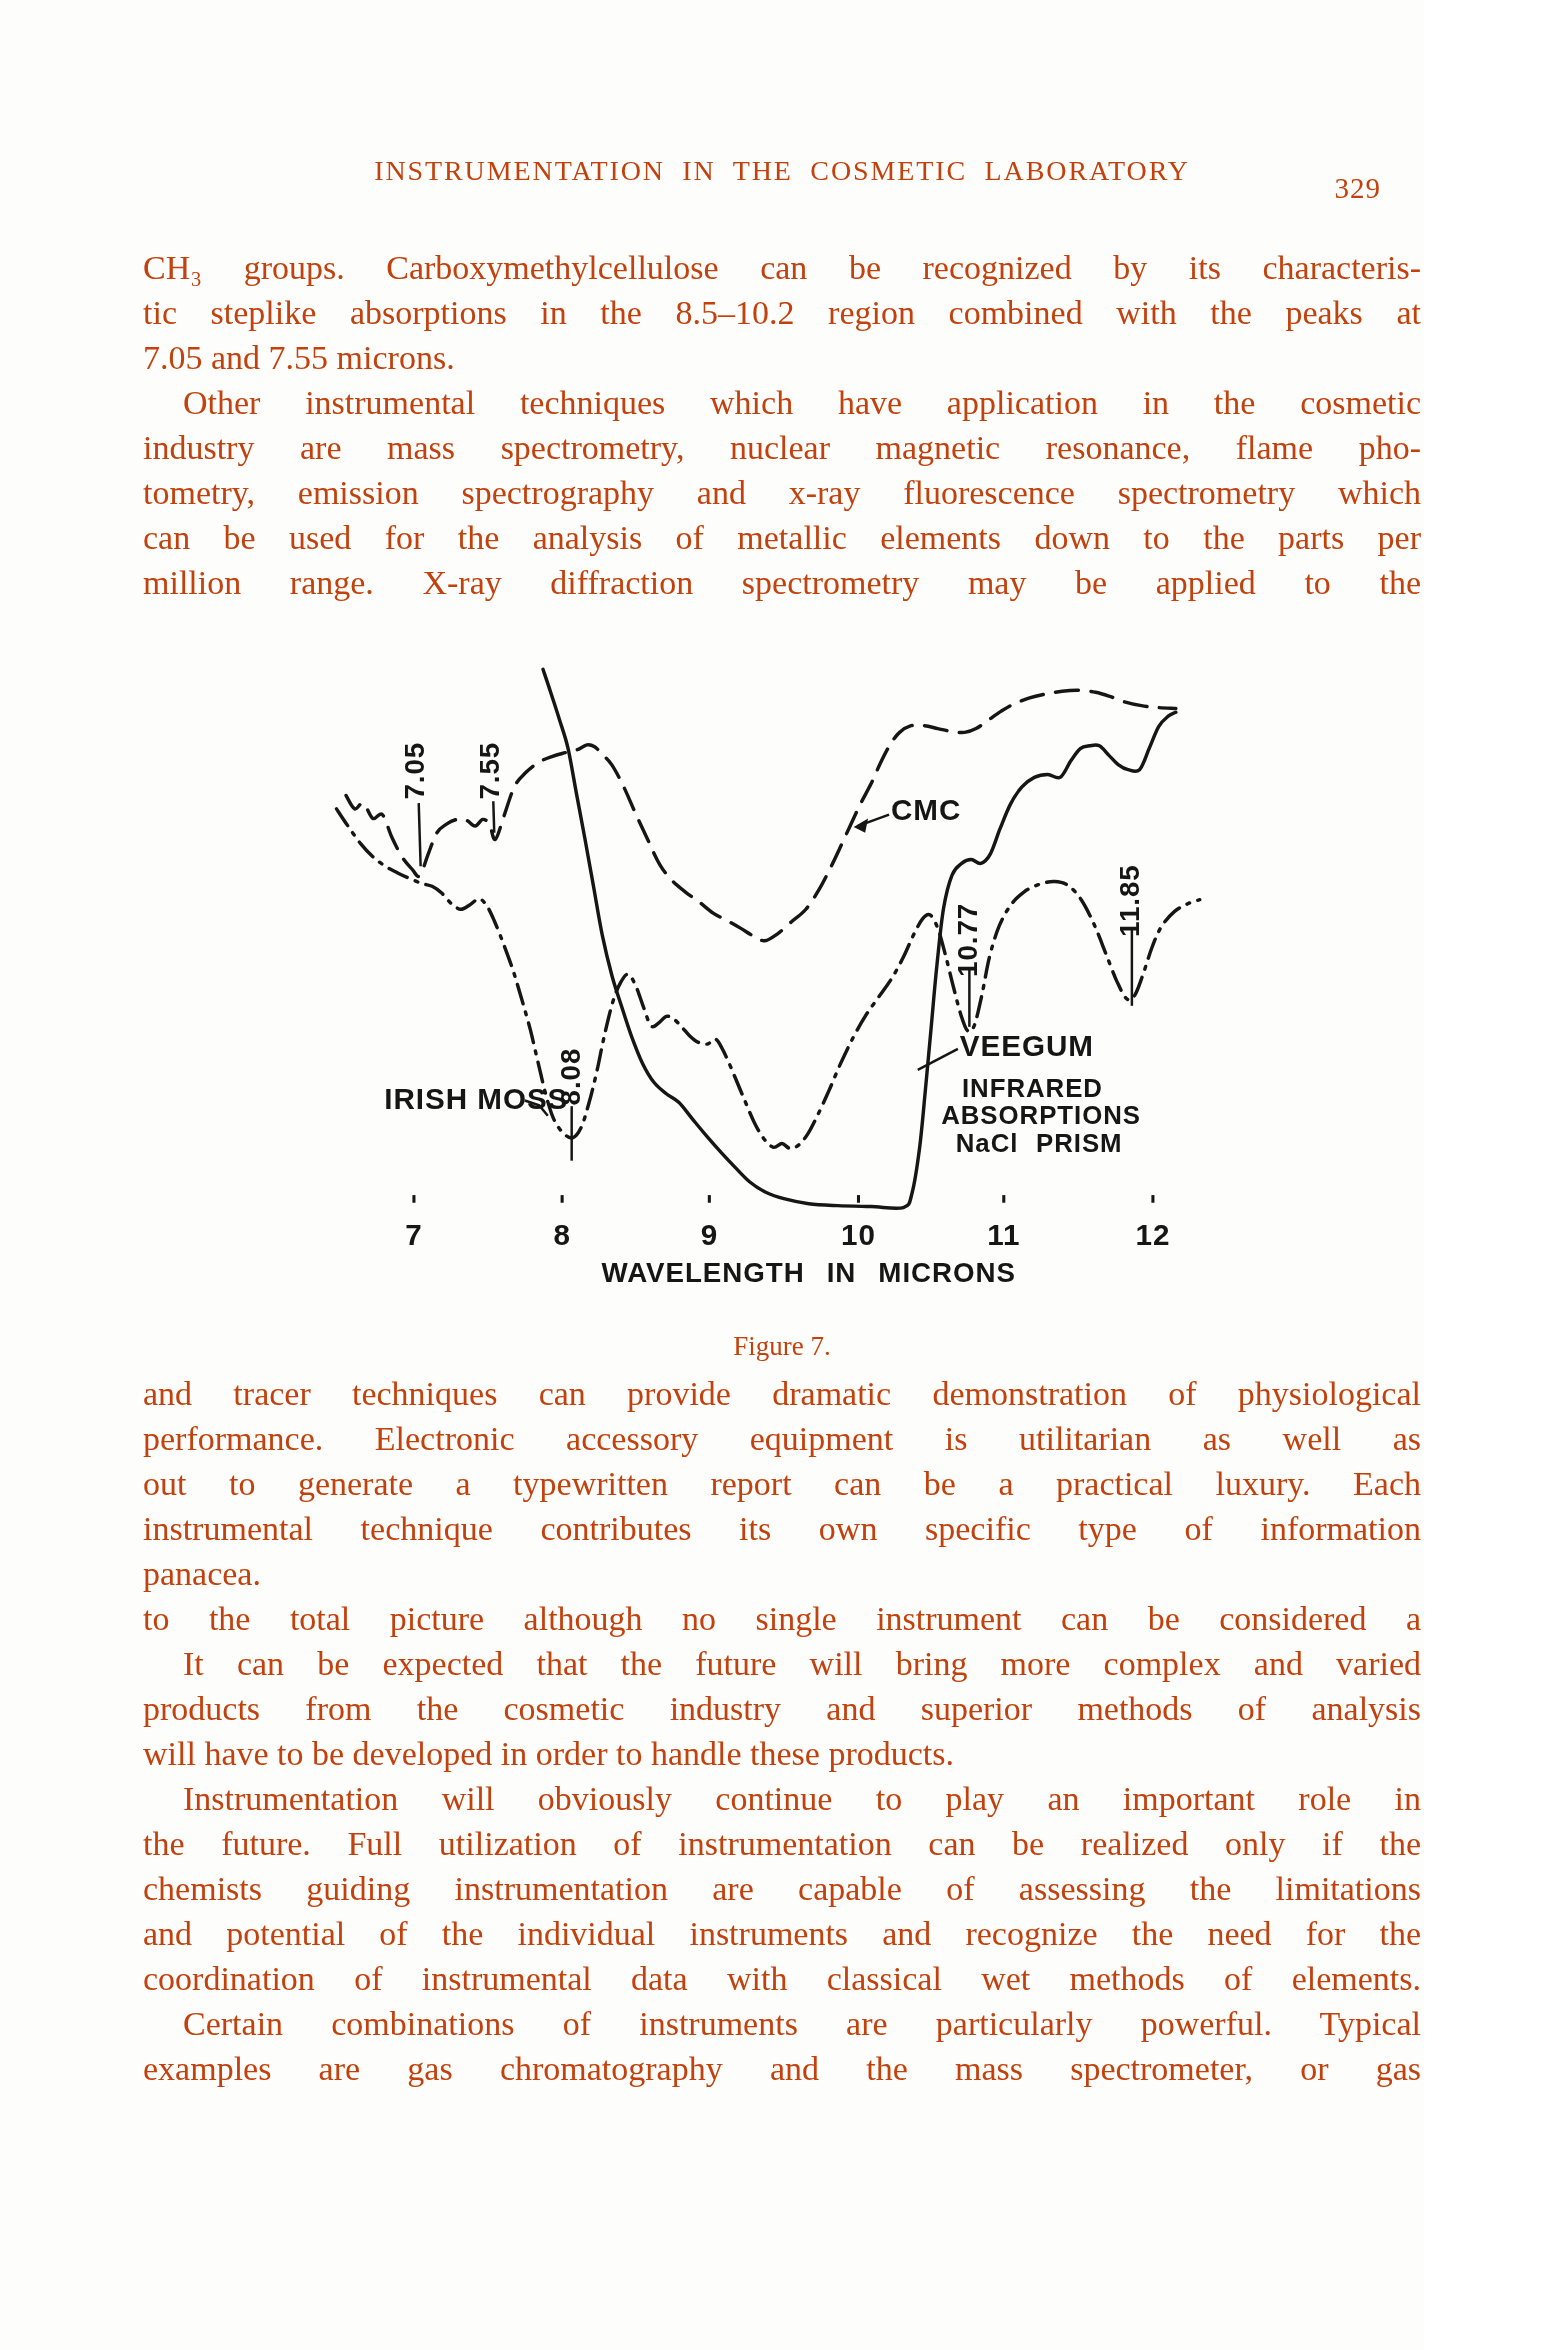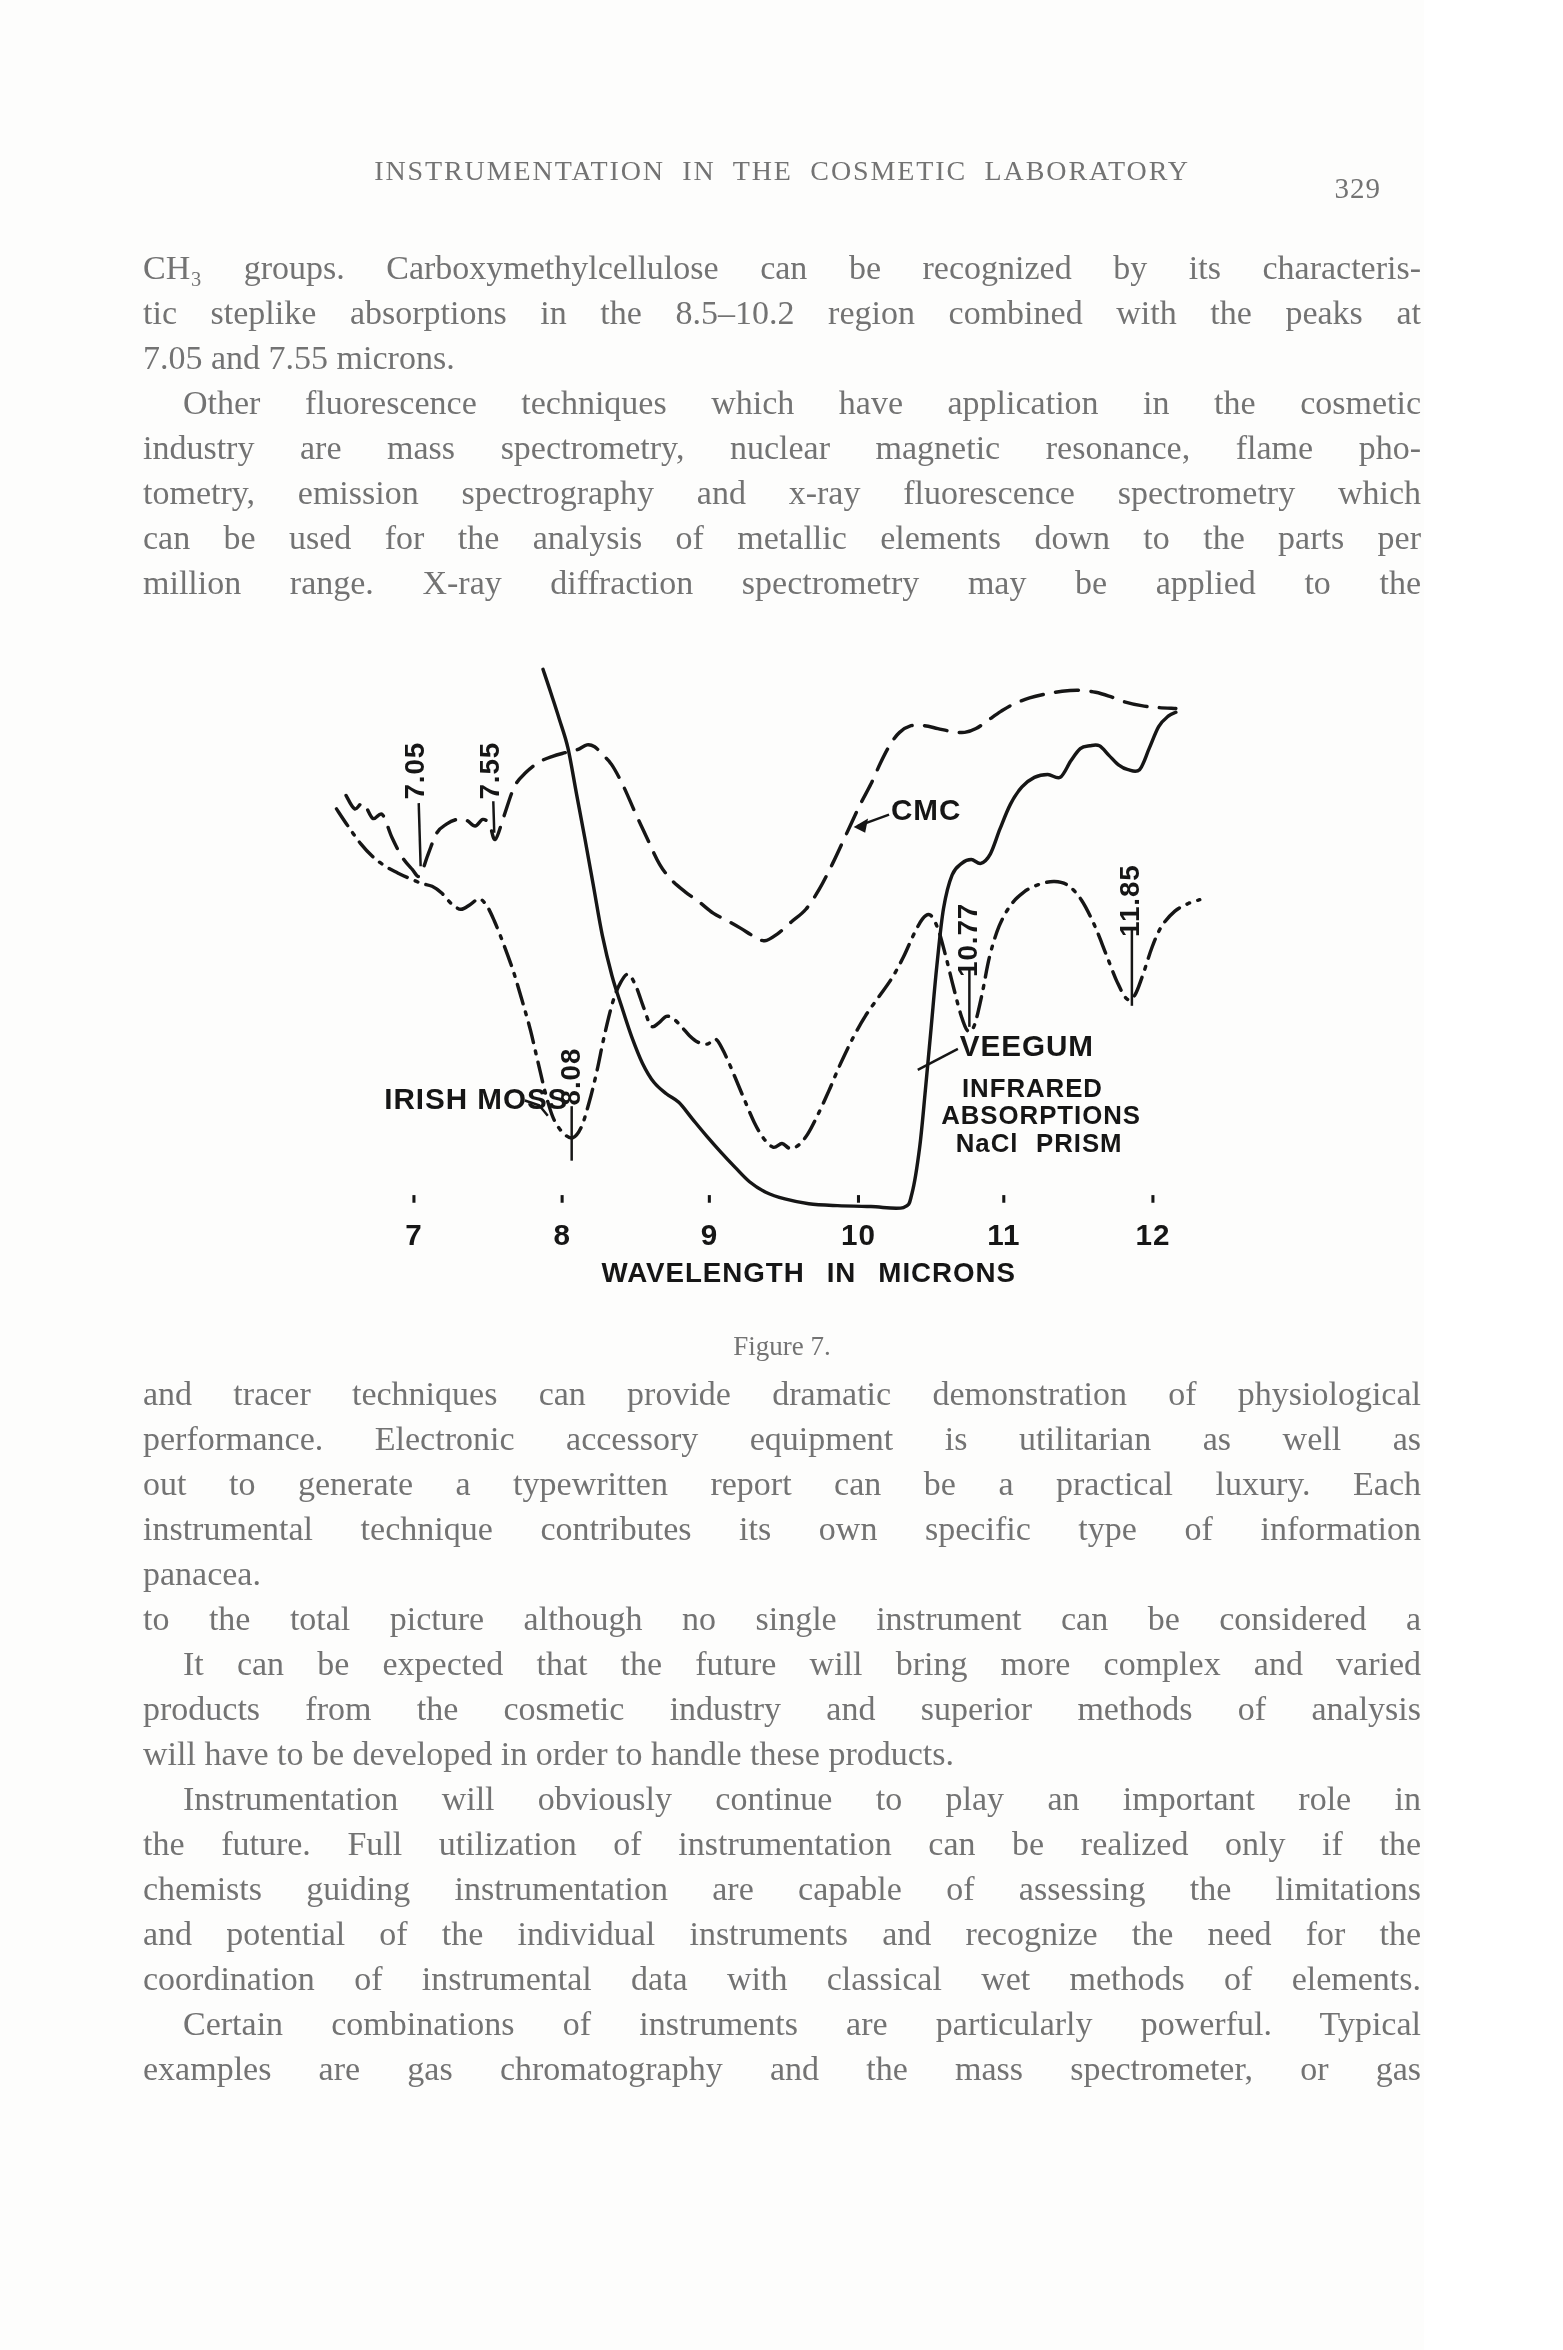--- a/index.html
+++ b/index.html
@@ -2,21 +2,21 @@
 <html><head>
 <meta charset="utf-8">
 <style>
   html,body{margin:0;padding:0;background:#ffffff;}
   .page{
     position:relative;
     width:1424px;height:2351px;
     background:#fdfdfc;
     overflow:hidden;
     font-family:"Liberation Serif", serif;
-    color:#737373;
+    color:#c2410c;
   }
   
   .header{position:absolute;top:155px;left:143px;width:1278px;height:42px;}
   .header .title{
     position:absolute;left:0;right:0;text-align:center;
     font-size:28px;letter-spacing:1.9px;word-spacing:8.6px;
   }
   .header .pagenum{
     position:absolute;right:40px;top:17px;font-size:29px;letter-spacing:1px;
   }
@@ -56,21 +56,21 @@
     <div class="pagenum">329</div>
   </div>
 
   <div class="textblock" id="block-top">
     <div>
         <div class="pline">CH₃ groups.  Carboxymethylcellulose can be recognized by its characteris-</div>
         <div class="pline">tic steplike absorptions in the 8.5–10.2 region combined with the peaks at</div>
         <div class="pline last">7.05 and 7.55 microns.</div>
       </div>
     <div>
-        <div class="pline indent">Other fluorescence techniques which have application in the cosmetic</div>
+        <div class="pline indent">Other instrumental techniques which have application in the cosmetic</div>
         <div class="pline">industry are mass spectrometry, nuclear magnetic resonance, flame pho-</div>
         <div class="pline">tometry, emission spectrography and x-ray fluorescence spectrometry which</div>
         <div class="pline">can be used for the analysis of metallic elements down to the parts per</div>
         <div class="pline">million range.  X-ray diffraction spectrometry may be applied to the</div>
       </div>
   </div>
 
   <svg class="figure-overlay" viewBox="0 0 1636 2459">
 
     <path class="curve" d="M362,832C363.5,834.3 368.0,844.7 371,846C374.0,847.3 376.8,838.3 380,840C383.2,841.7 386.7,854.0 390,856C393.3,858.0 396.7,848.7 400,852C403.3,855.3 406.5,868.5 410,876C413.5,883.5 417.5,891.5 421,897C424.5,902.5 428.0,905.8 431,909C434.0,912.2 436.2,918.7 439,916C441.8,913.3 445.0,900.5 448,893C451.0,885.5 453.8,876.2 457,871C460.2,865.8 463.5,864.3 467,862C470.5,859.7 474.5,857.7 478,857C481.5,856.3 484.8,856.8 488,858C491.2,859.2 494.2,864.2 497,864C499.8,863.8 502.5,857.3 505,857C507.5,856.7 509.8,858.5 512,862C514.2,865.5 515.5,879.3 518,878C520.5,876.7 523.7,863.2 527,854C530.3,844.8 534.2,830.7 538,823C541.8,815.3 545.7,812.3 550,808C554.3,803.7 559.3,799.8 564,797C568.7,794.2 573.3,792.7 578,791C582.7,789.3 587.7,788.2 592,787C596.3,785.8 600.3,785.3 604,784C607.7,782.7 611.0,779.5 614,779C617.0,778.5 619.3,779.3 622,781C624.7,782.7 627.0,785.8 630,789C633.0,792.2 636.3,794.5 640,800C643.7,805.5 648.0,813.8 652,822C656.0,830.2 659.8,839.8 664,849C668.2,858.2 672.7,867.8 677,877C681.3,886.2 685.7,896.7 690,904C694.3,911.3 698.5,916.2 703,921C707.5,925.8 712.3,929.3 717,933C721.7,936.7 726.2,939.3 731,943C735.8,946.7 741.0,951.7 746,955C751.0,958.3 756.2,960.3 761,963C765.8,965.7 770.5,968.3 775,971C779.5,973.7 783.8,976.8 788,979C792.2,981.2 795.8,984.3 800,984C804.2,983.7 808.3,980.3 813,977C817.7,973.7 823.0,968.3 828,964C833.0,959.7 838.2,956.7 843,951C847.8,945.3 852.3,938.0 857,930C861.7,922.0 866.3,912.5 871,903C875.7,893.5 880.3,883.0 885,873C889.7,863.0 894.7,851.8 899,843C903.3,834.2 907.3,827.5 911,820C914.7,812.5 917.7,804.8 921,798C924.3,791.2 927.7,784.3 931,779C934.3,773.7 937.3,769.3 941,766C944.7,762.7 948.7,760.2 953,759C957.3,757.8 962.3,758.5 967,759C971.7,759.5 976.3,761.0 981,762C985.7,763.0 990.3,764.3 995,765C999.7,765.7 1004.7,766.5 1009,766C1013.3,765.5 1016.8,764.2 1021,762C1025.2,759.8 1029.7,756.0 1034,753C1038.3,750.0 1042.5,746.8 1047,744C1051.5,741.2 1056.0,738.3 1061,736C1066.0,733.7 1071.7,731.7 1077,730C1082.3,728.3 1087.3,727.2 1093,726C1098.7,724.8 1105.0,723.7 1111,723C1117.0,722.3 1123.2,721.8 1129,722C1134.8,722.2 1140.8,723.0 1146,724C1151.2,725.0 1155.0,726.3 1160,728C1165.0,729.7 1170.3,732.3 1176,734C1181.7,735.7 1188.0,737.0 1194,738C1200.0,739.0 1206.0,739.5 1212,740C1218.0,740.5 1227.0,740.8 1230,741" stroke-dasharray="24 13"></path>

